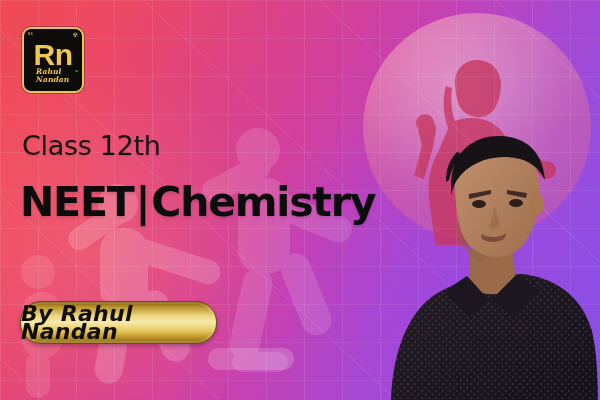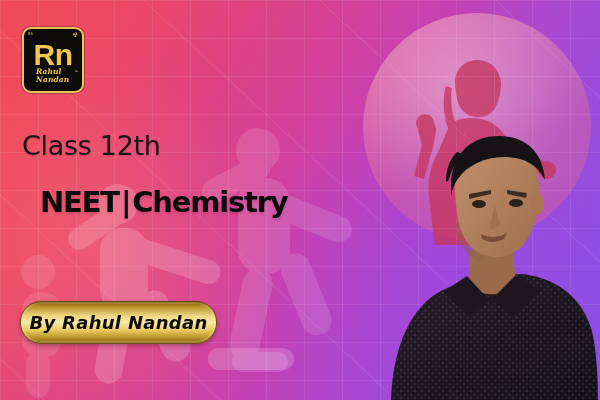--- a/index.html
+++ b/index.html
@@ -115,44 +115,43 @@
     position:absolute;left:22px;top:131px;
     font-family:"DejaVu Sans",sans-serif;
     font-weight:normal;font-size:27px;line-height:30px;
     color:#151515;
     letter-spacing:-0.3px;
     text-shadow:0 1px 2px rgba(0,0,0,.12);
   }
   .headline{
     position:absolute;left:20px;top:178px;
     font-family:"DejaVu Sans",sans-serif;
-    font-weight:bold;font-size:29px;line-height:48px;
+    font-weight:bold;font-size:41px;line-height:48px;
     color:#0c0c0c;
     letter-spacing:-1.2px;
     text-shadow:0 2px 3px rgba(0,0,0,.13);
     white-space:nowrap;
-    margin-left:20px;
   }
   .headline .sep{font-weight:bold;padding:0 2px;}
 
   
   .author-pill{
     position:absolute;left:20px;top:301px;
     width:195px;height:41px;
     border-radius:21px;
     background:linear-gradient(178deg,#6d4f12 0%,#8a6418 6%,#d9b council 6%);
     background:linear-gradient(180deg,#7a5813 0%,#b48c25 10%,#efd782 34%,#f6e9a8 50%,#e6c85d 70%,#b98f27 88%,#8a6618 100%);
     border:1px solid #6b4e11;
     box-shadow:0 2px 4px rgba(0,0,0,.28), inset 0 0 0 2px rgba(255,245,200,.18);
     display:flex;align-items:center;justify-content:center;
   }
   .author-pill span{
     font-family:"DejaVu Sans",sans-serif;
     font-weight:bold;font-style:italic;
-    font-size:18px;line-height:18px;
+    font-size:22px;line-height:18px;
     color:#0f0d06;
     letter-spacing:.3px;
   }
 
   
   .instructor{
     position:absolute;right:0;bottom:0;width:215px;height:270px;
     overflow:hidden;
   }
   .instructor svg{display:block;width:100%;height:100%;}

